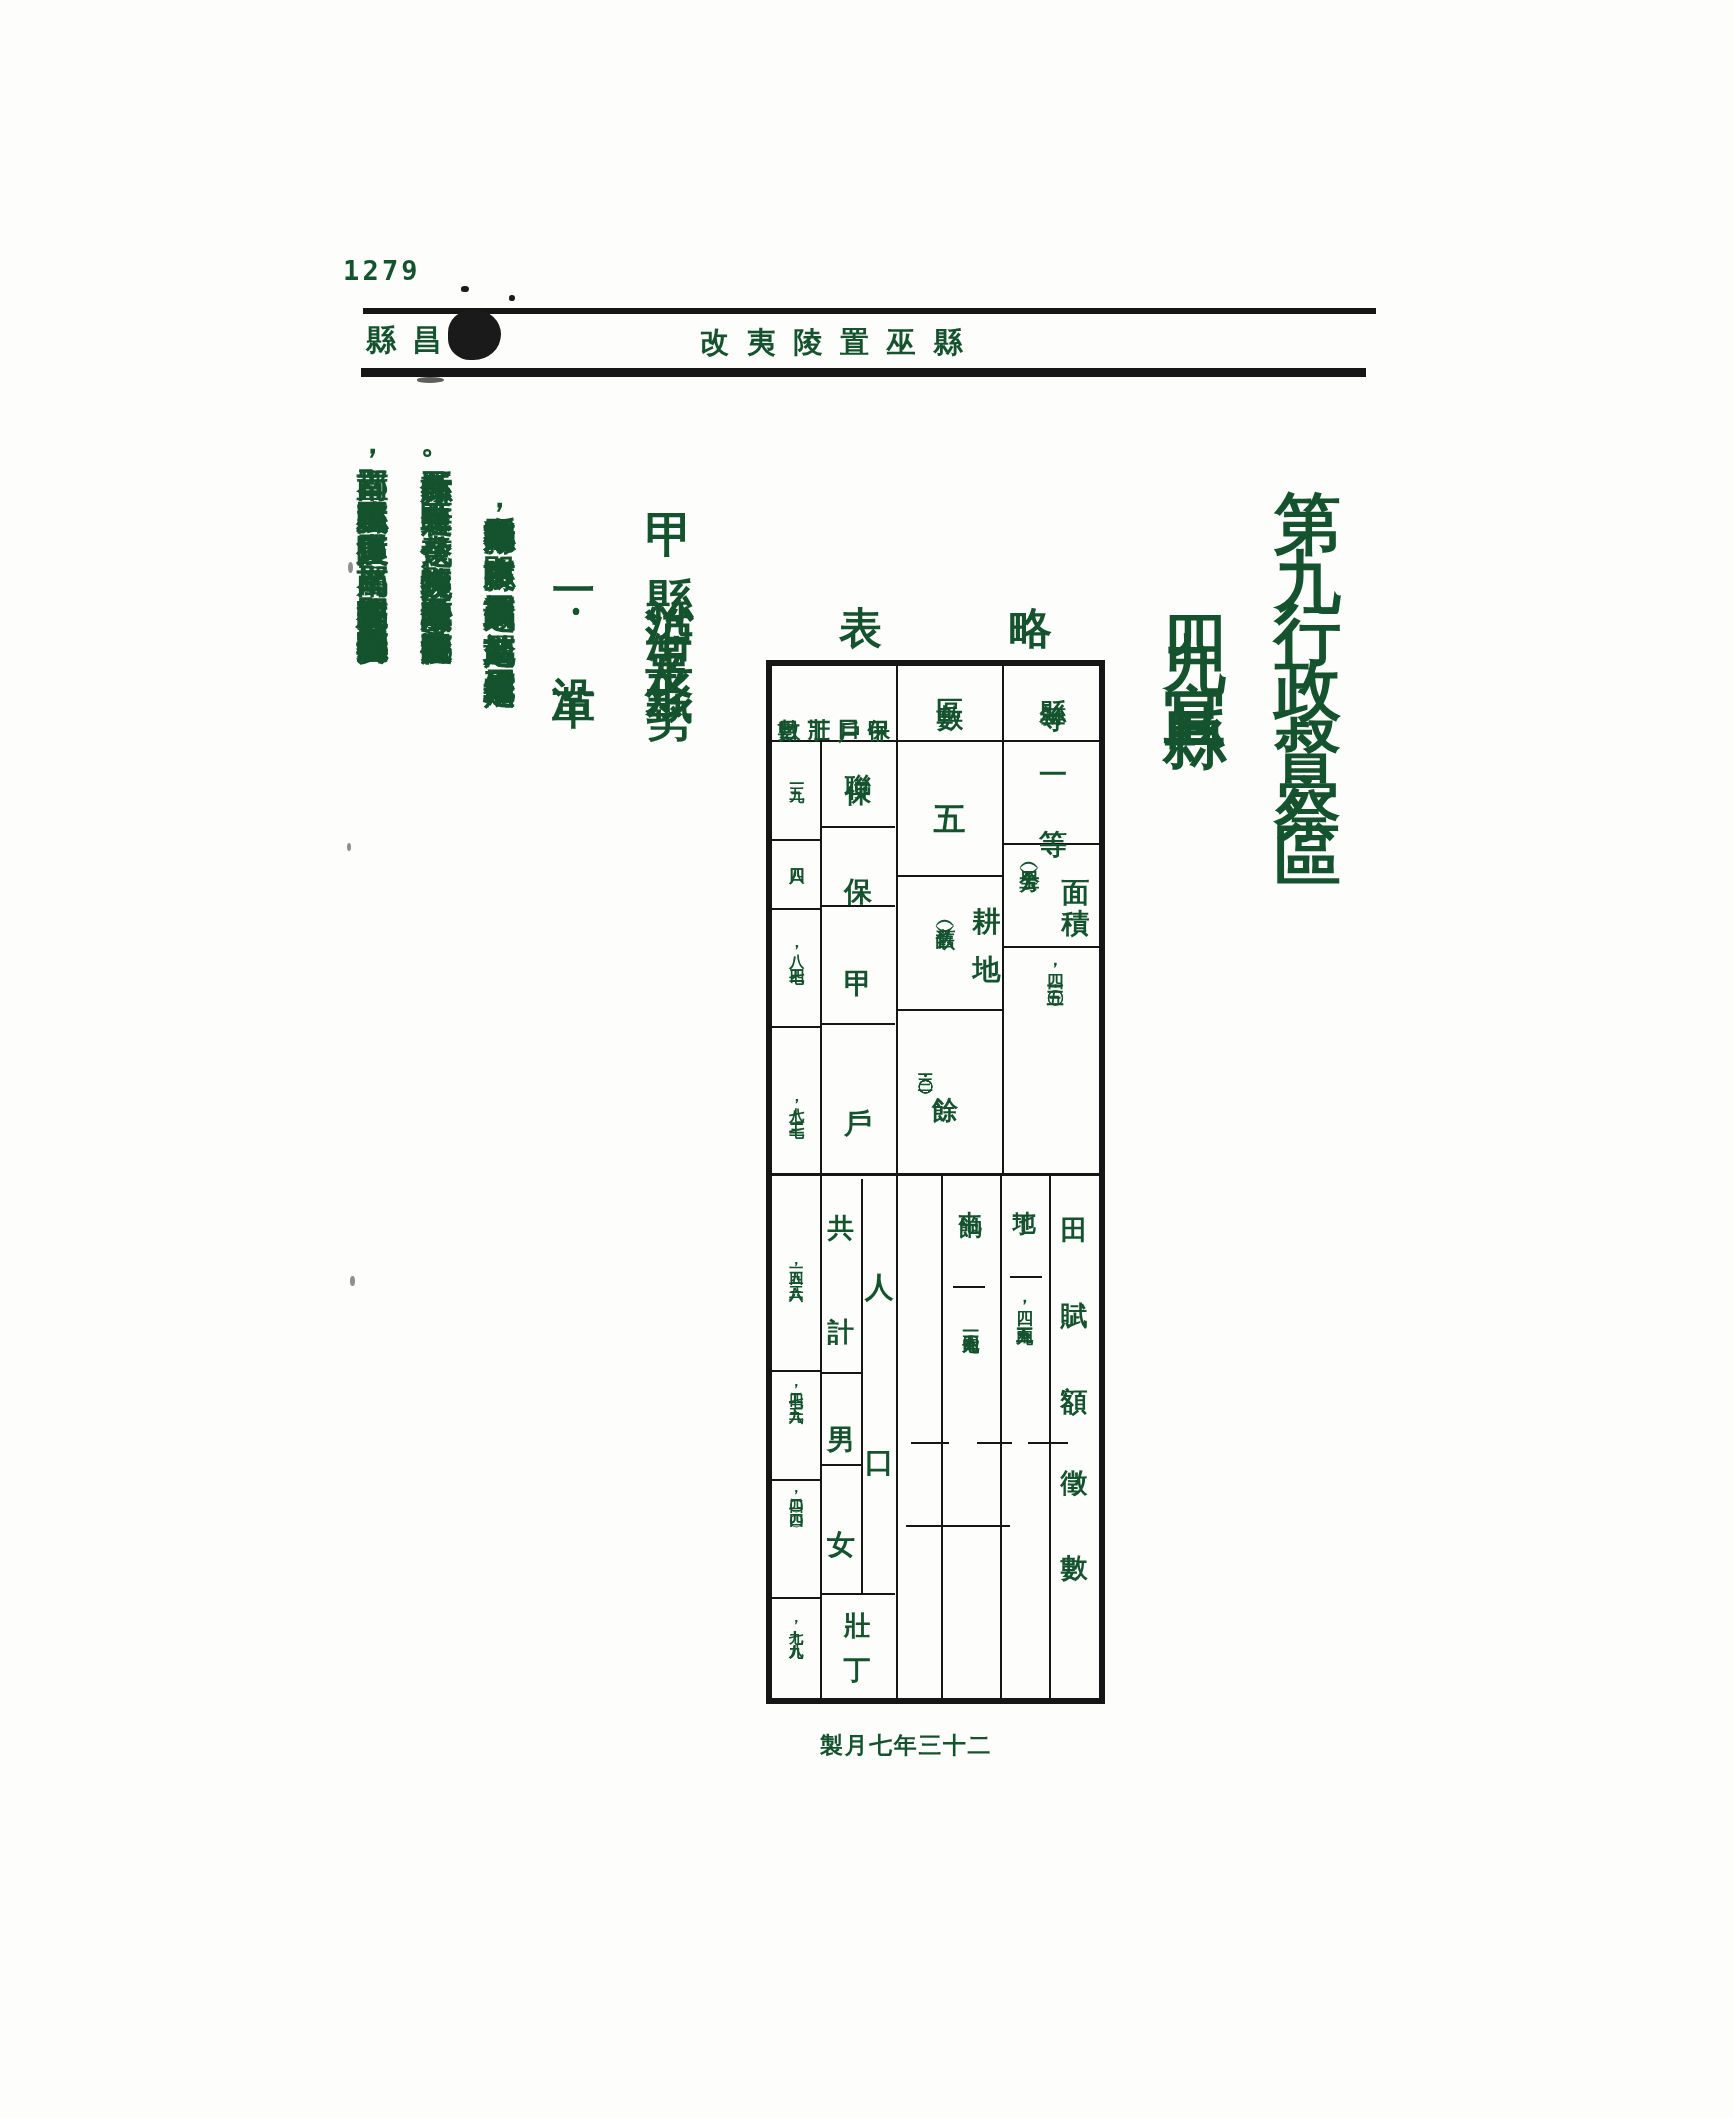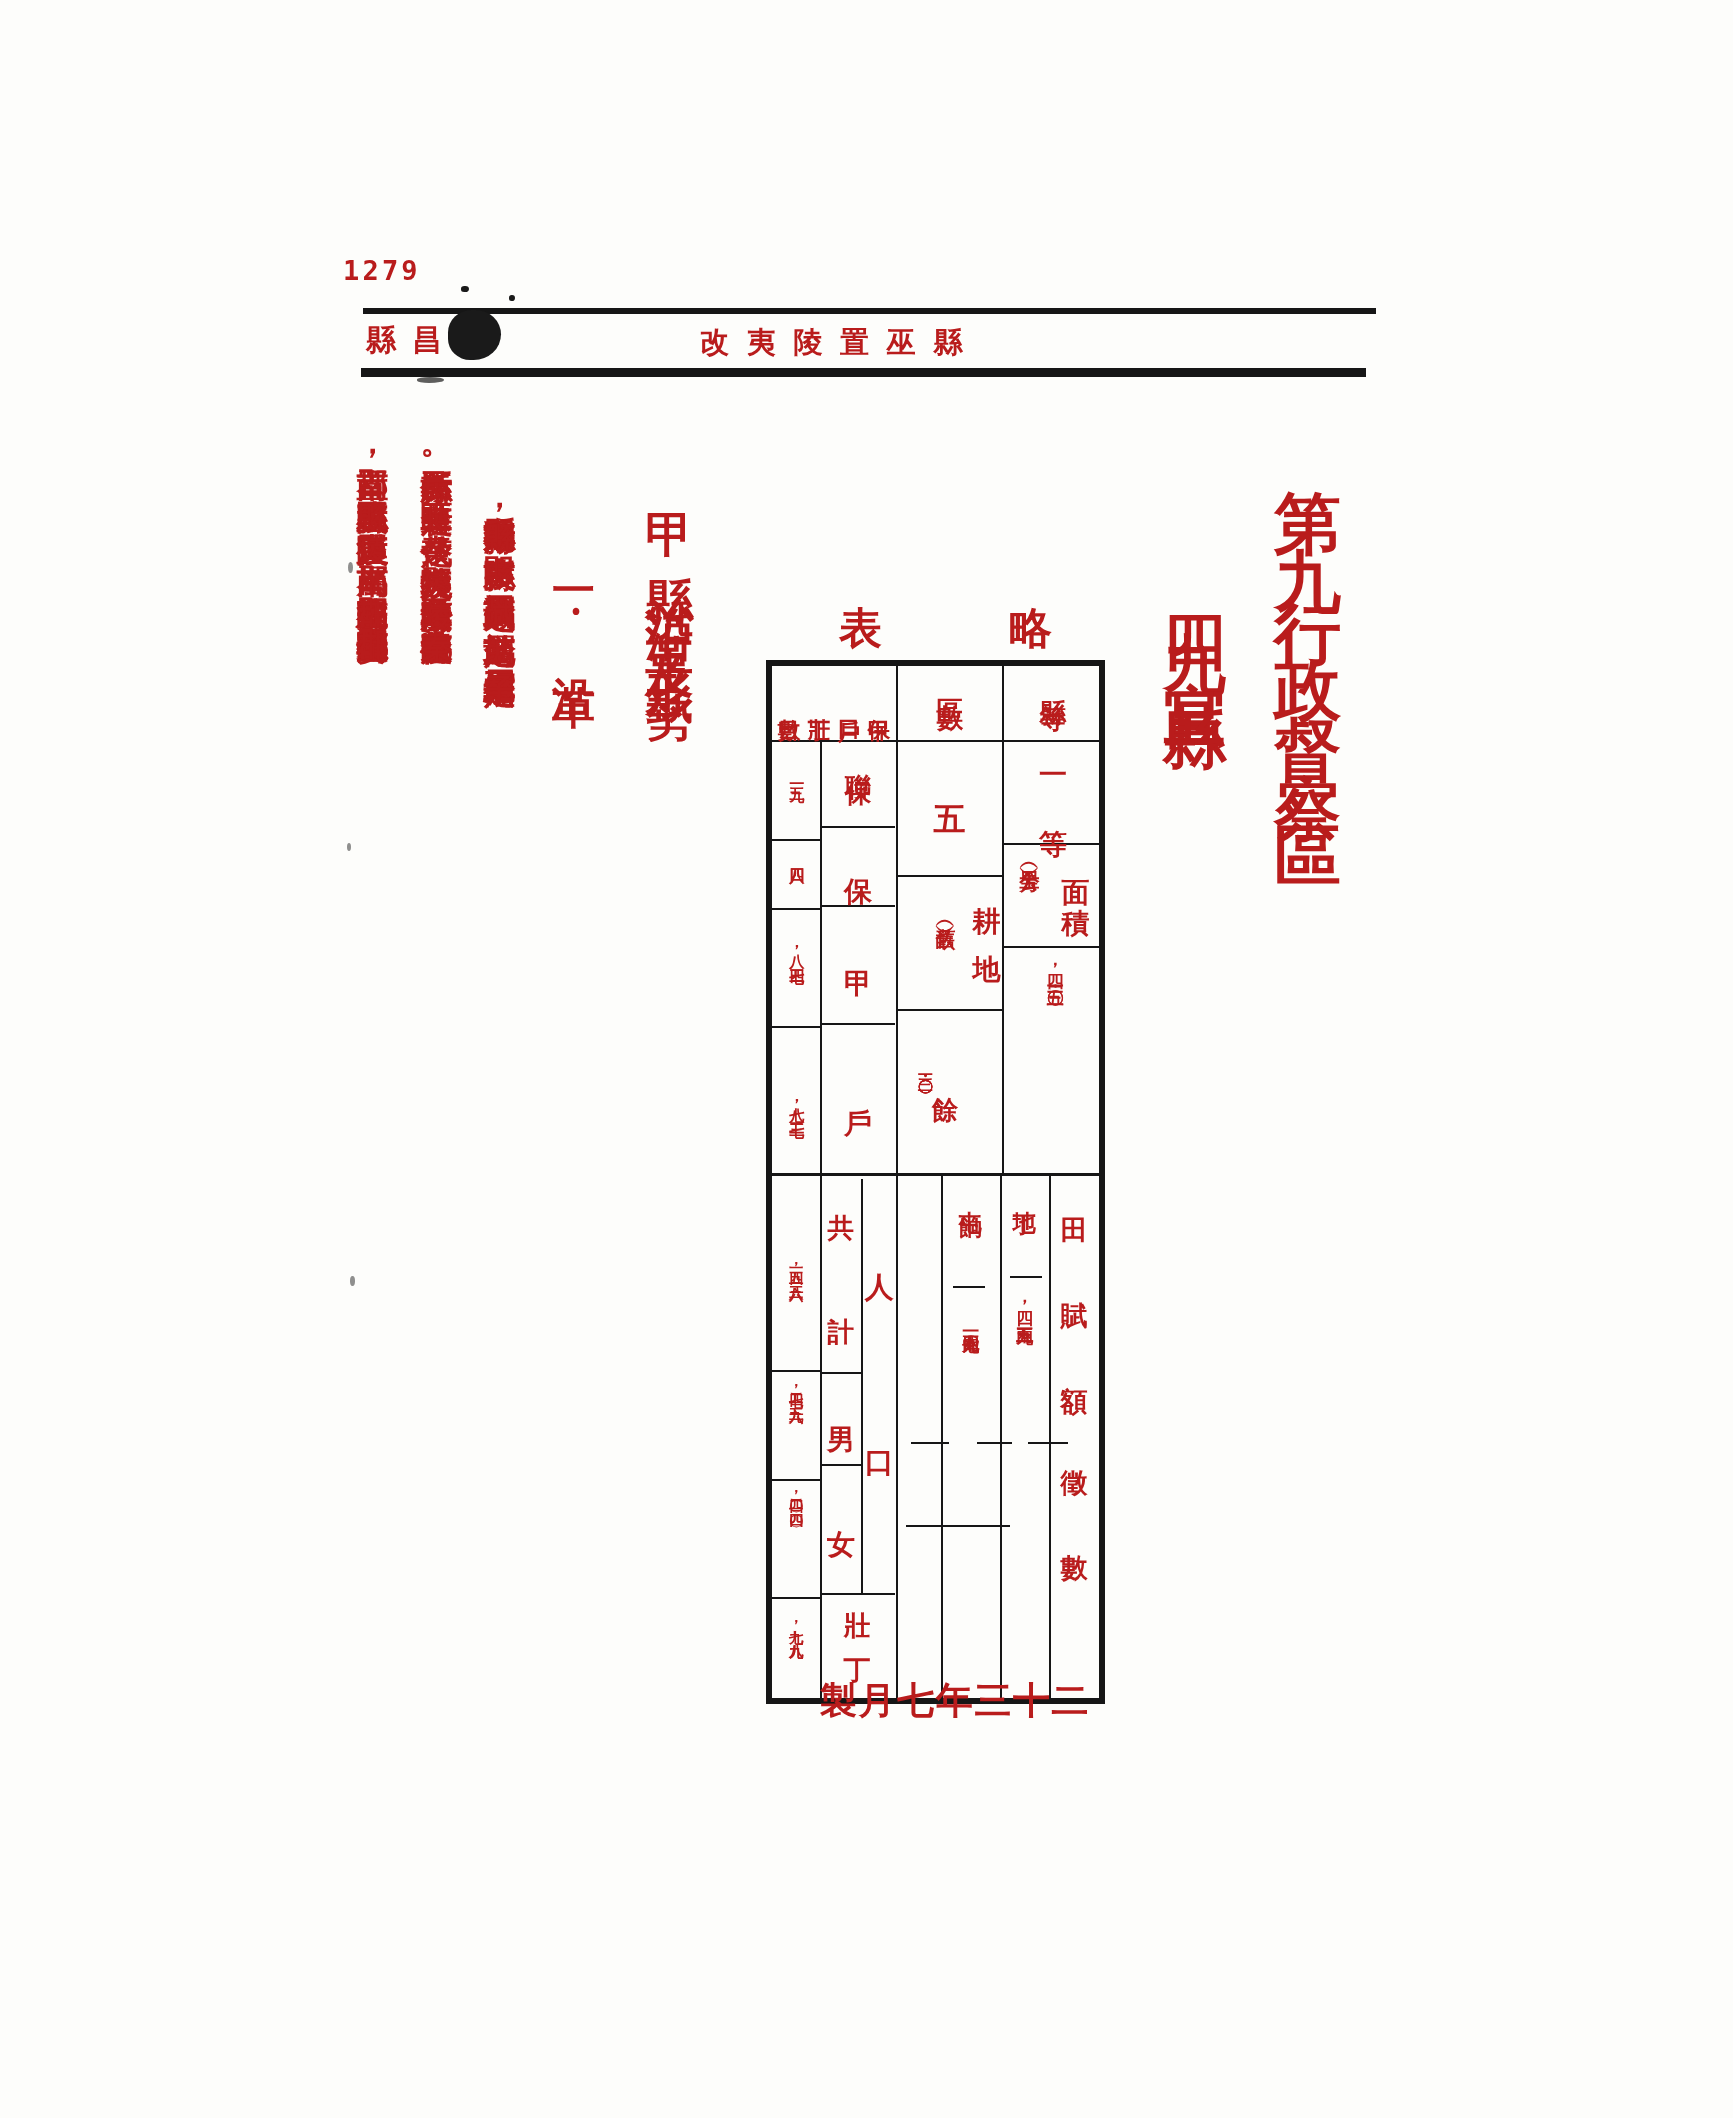--- a/index.html
+++ b/index.html
@@ -1,16 +1,16 @@
 <!DOCTYPE html>
 <html style="font-size:13px"><head>
 <meta charset="utf-8">
 <style>
   html,body{margin:0;padding:0;background:#888;}
-  .page{position:relative;width:1733px;height:2119px;background:#fdfdfb;color:#b91c1c;
+  .page{position:relative;width:1733px;height:2119px;background:#fdfdfb;color:#14532d;
         font-family:"DejaVu Serif","Liberation Serif",serif;font-weight:700;overflow:hidden;}
   .v{writing-mode:vertical-rl;text-orientation:upright;line-height:1.15;}
   .vm{writing-mode:vertical-rl;text-orientation:mixed;line-height:1.15;}
   .abs{position:absolute;}
   .ink{background:#161616;}
   .cellflex{display:flex;justify-content:center;align-items:flex-start;}
 
   
   #page-num{left:343px;top:255px;font-size:27px;letter-spacing:3.2px;font-family:"DejaVu Sans Mono","Liberation Mono",monospace;}
   #rule-top{left:363px;top:308px;width:1013px;height:6.4px;}
@@ -27,21 +27,21 @@
   #sp2{left:347px;top:843px;width:4px;height:8px;}
   #sp3{left:350px;top:1276px;width:4.8px;height:9.6px;}
 
   
   #title-district{left:1270px;top:437px;font-size:67px;letter-spacing:56px;}
   #title-county{left:1159px;top:567px;font-size:63px;letter-spacing:14.4px;}
   #title-county .part2{margin-inline-start:32px;}
 
   
   #table-title{left:839px;top:600px;width:213px;font-size:43px;display:flex;justify-content:space-between;}
-  #table-caption{left:820px;top:1676px;font-size:37px;letter-spacing:1.6px;}
+  #table-caption{left:820px;top:1730px;font-size:23px;letter-spacing:1.6px;}
 
   
   #stat-table{left:766px;top:660px;width:327px;height:1032px;border:6.4px solid #161616;}
   .vl,.hl,.dash{position:absolute;background:#161616;}
   #vl1{left:124px;top:0;width:2.4px;height:1032px;}
   #vl2{left:230px;top:0;width:2.4px;height:508px;}
   #vl3{left:48px;top:76px;width:2.4px;height:956px;}
   #vl4{left:89px;top:513px;width:1.6px;height:414px;}
   #vlt1{left:169px;top:507px;width:1.6px;height:525px;}
   #vlt2{left:228px;top:507px;width:2.4px;height:525px;}

